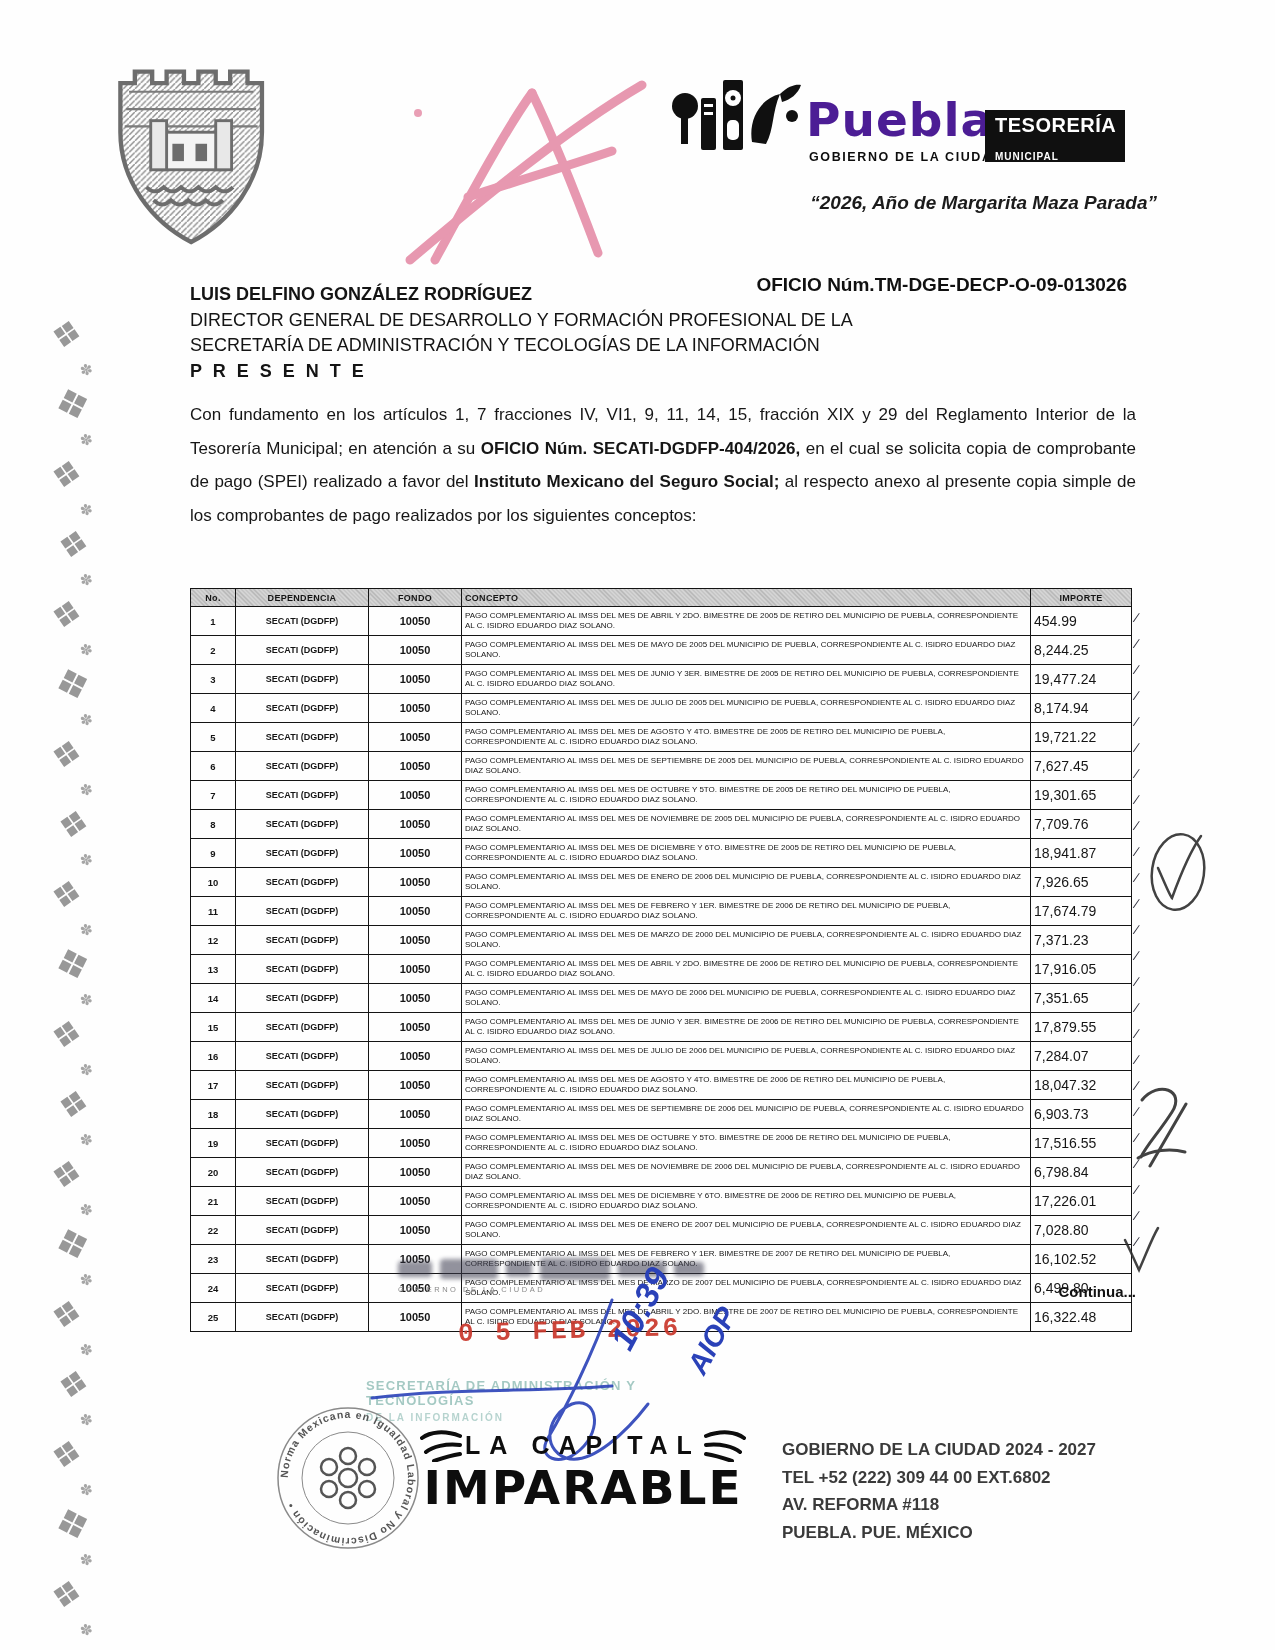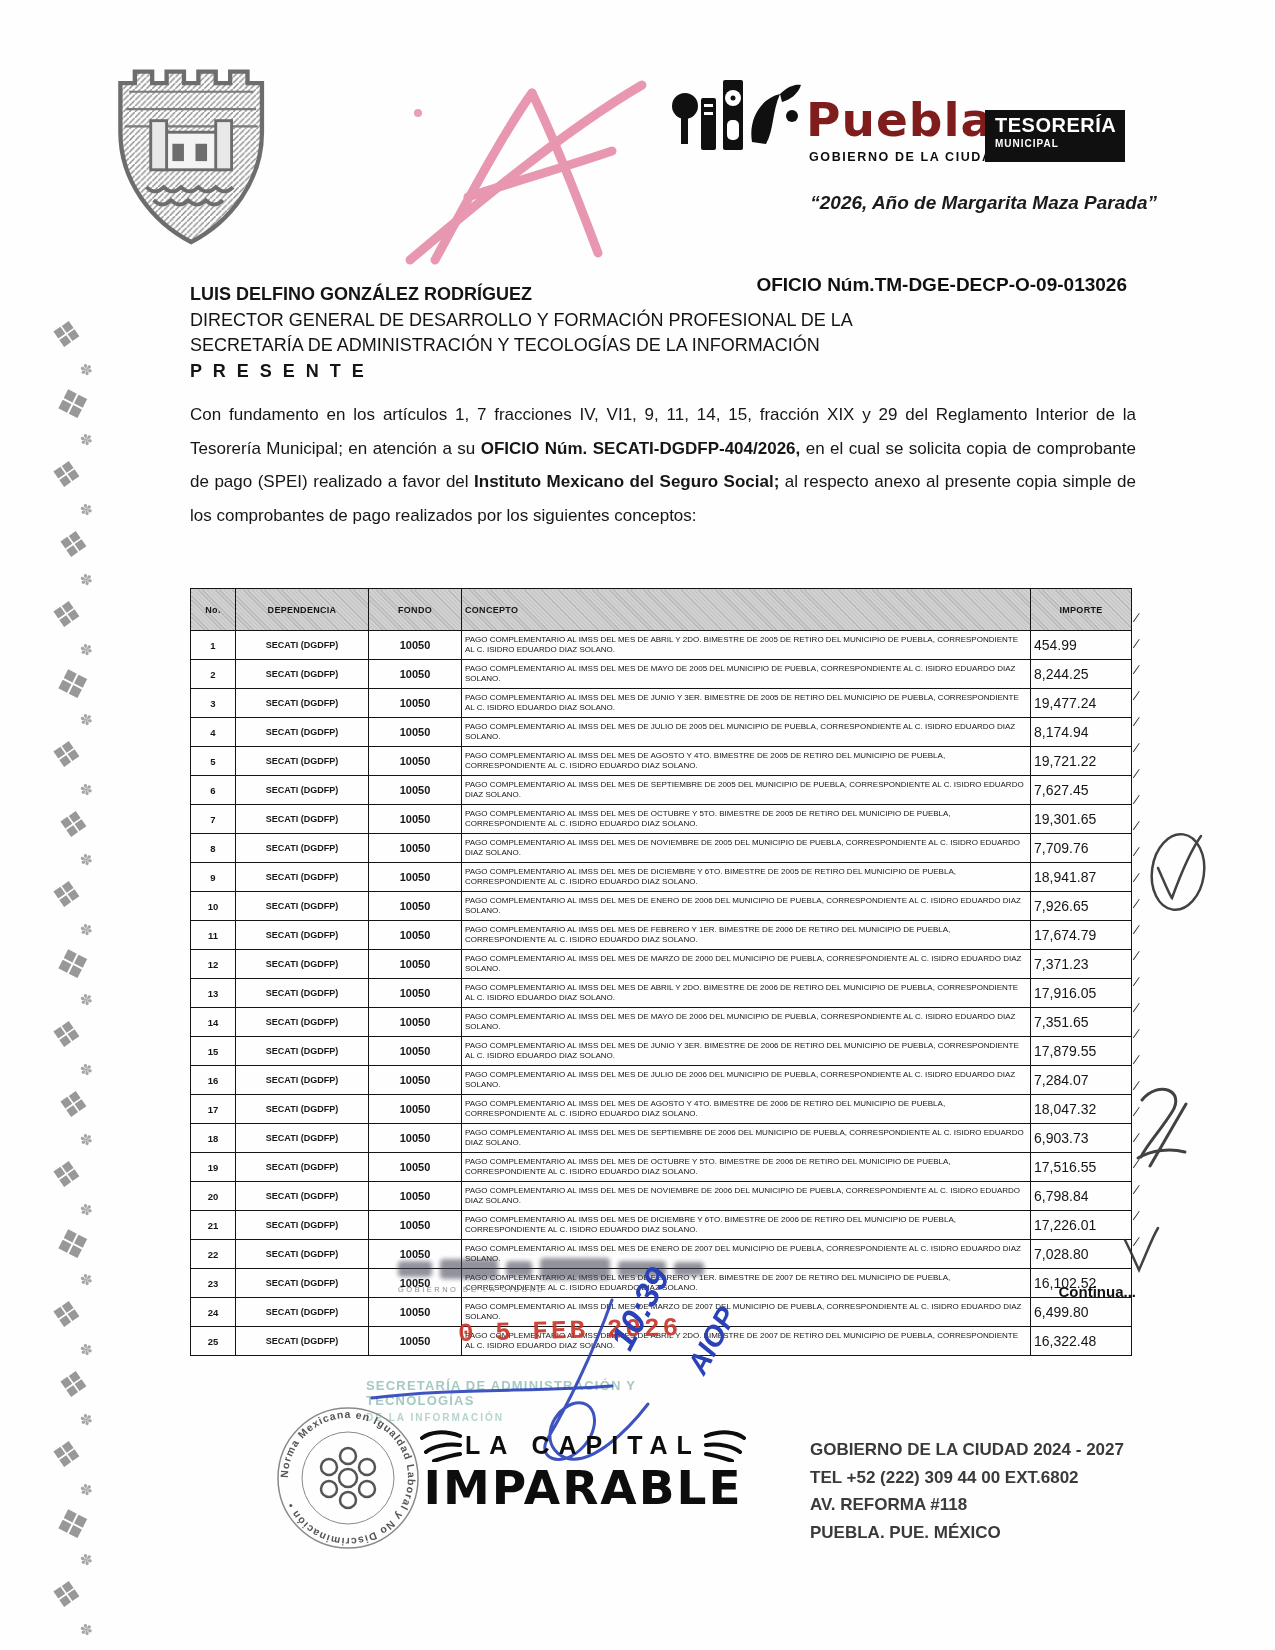--- a/index.html
+++ b/index.html
@@ -17,49 +17,49 @@
   .strip-glyph.big{font-size:36px; line-height:46px; transform:rotate(10deg);}
   .strip-glyph.small{font-size:15px; line-height:24px; margin-left:26px; color:#9d9d9d; transform:rotate(-12deg);}
   .strip-glyph:nth-child(4n+1){margin-left:-14px;}
   .strip-glyph:nth-child(8n+3){transform:rotate(-18deg) scale(1.15);}
   
   .seal{position:absolute; left:103px; top:60px;}
   .pink-a{position:absolute; left:380px; top:55px;}
   .brand-art{position:absolute; left:668px; top:72px;}
   .brand-word{
     position:absolute; left:806px; top:92px; font-size:47px; font-weight:900;
-    letter-spacing:1px; color:#7f1d1d; font-family:"DejaVu Sans", sans-serif;
+    letter-spacing:1px; color:#4c1d95; font-family:"DejaVu Sans", sans-serif;
   }
   .brand-sub{position:absolute; left:809px; top:150px; font-size:12.5px; font-weight:bold; letter-spacing:1.6px; color:#0d0d0d;}
   .brand-box{
     position:absolute; left:985px; top:110px; width:140px; height:52px;
     background:#101010; color:#fff; padding:4px 8px 0 10px; box-sizing:border-box;
   }
   .brand-box-main{font-size:20px; font-weight:900; letter-spacing:.5px;}
-  .brand-box-sub{font-size:10px; font-weight:bold; letter-spacing:1px; margin-top:1px;}
+  .brand-box-sub{font-size:10px; font-weight:bold; letter-spacing:1px; margin-top:14px;}
   .quote{
     position:absolute; right:118px; top:192px; font-size:19px;
     font-style:italic; font-weight:bold; color:#1b1b1b;
   }
   .oficio{position:absolute; right:148px; top:242px; font-size:19px; font-weight:bold; color:#101010;margin-top:32px;}
   
   .recipient{position:absolute; left:190px; top:282px; width:900px; font-size:18px; line-height:25.5px; color:#141414;}
   .r-name{font-weight:bold;}
   .r-present{font-weight:bold; letter-spacing:3px;}
   
   .body-par{
     position:absolute; left:190px; top:398px; width:946px; margin:0;
     font-size:17px; line-height:33.5px; text-align:justify; color:#161616;
   }
   
   .tablewrap{position:absolute; left:190px; top:588px; width:942px;}
   table.pay{border-collapse:collapse; width:100%; table-layout:fixed; border:1.5px solid #101010;}
   table.pay th, table.pay td{border:1px solid #141414; overflow:hidden;}
   table.pay th{
-    height:15px; font-size:9px; letter-spacing:.3px; padding:13px 3px;
+    height:15px; font-size:9px; letter-spacing:.3px; padding:1px 3px;
     background:#d6d6d6;
     background-image:repeating-linear-gradient(45deg, rgba(110,110,110,.35) 0 1px, transparent 1px 3px);
   }
   th.h-no{width:38px;} th.h-dep{width:126px;} th.h-fondo{width:86px;}
   th.h-con{width:auto; text-align:left;} th.h-imp{width:94px;}
   table.pay td{height:26px; padding:1px 3px; vertical-align:middle;}
   td.c-no{text-align:center; font-size:9.5px; font-weight:bold;}
   td.c-dep{text-align:center; font-size:9px; font-weight:bold;}
   td.c-fondo{text-align:center; font-size:11px; font-weight:bold;}
   td.c-con{font-size:8px; line-height:9.6px; vertical-align:top; padding-top:2px;}
@@ -84,21 +84,21 @@
     position:absolute; left:366px; top:1378px; width:330px;
     color:#7fb3ab; font-size:13px; font-weight:bold; letter-spacing:1.2px;
     opacity:.7; filter:blur(.4px);
   }
   .teal-stamp .t2{font-size:10px; letter-spacing:2px; margin-top:4px; opacity:.8;}
   
   .badge{position:absolute; left:268px; top:1398px;}
   .capital{position:absolute; left:398px; top:1428px; width:370px; text-align:center; color:#0d0d0d;}
   .cap-line1{display:flex; align-items:center; justify-content:center; gap:3px; font-size:25px; font-weight:900; letter-spacing:9px;}
   .cap-line2{font-size:47px; font-weight:900; letter-spacing:2px; margin-top:-2px; font-family:"DejaVu Sans", sans-serif;}
-  .contact{position:absolute; left:782px; top:1436px; font-size:17px; font-weight:bold; line-height:27.5px; color:#3a3a3a;margin-left:28px;}
+  .contact{position:absolute; left:782px; top:1436px; font-size:17px; font-weight:bold; line-height:27.5px; color:#3a3a3a;}
   .annotations{position:absolute; left:0; top:0; pointer-events:none;}
   .blue-note{font-style:italic; font-weight:bold;}
 </style>
 </head>
 <body>
 
 <div class="page">
 
   <div class="left-strip" id="leftStrip">
       <span class="strip-glyph big">❖</span>

